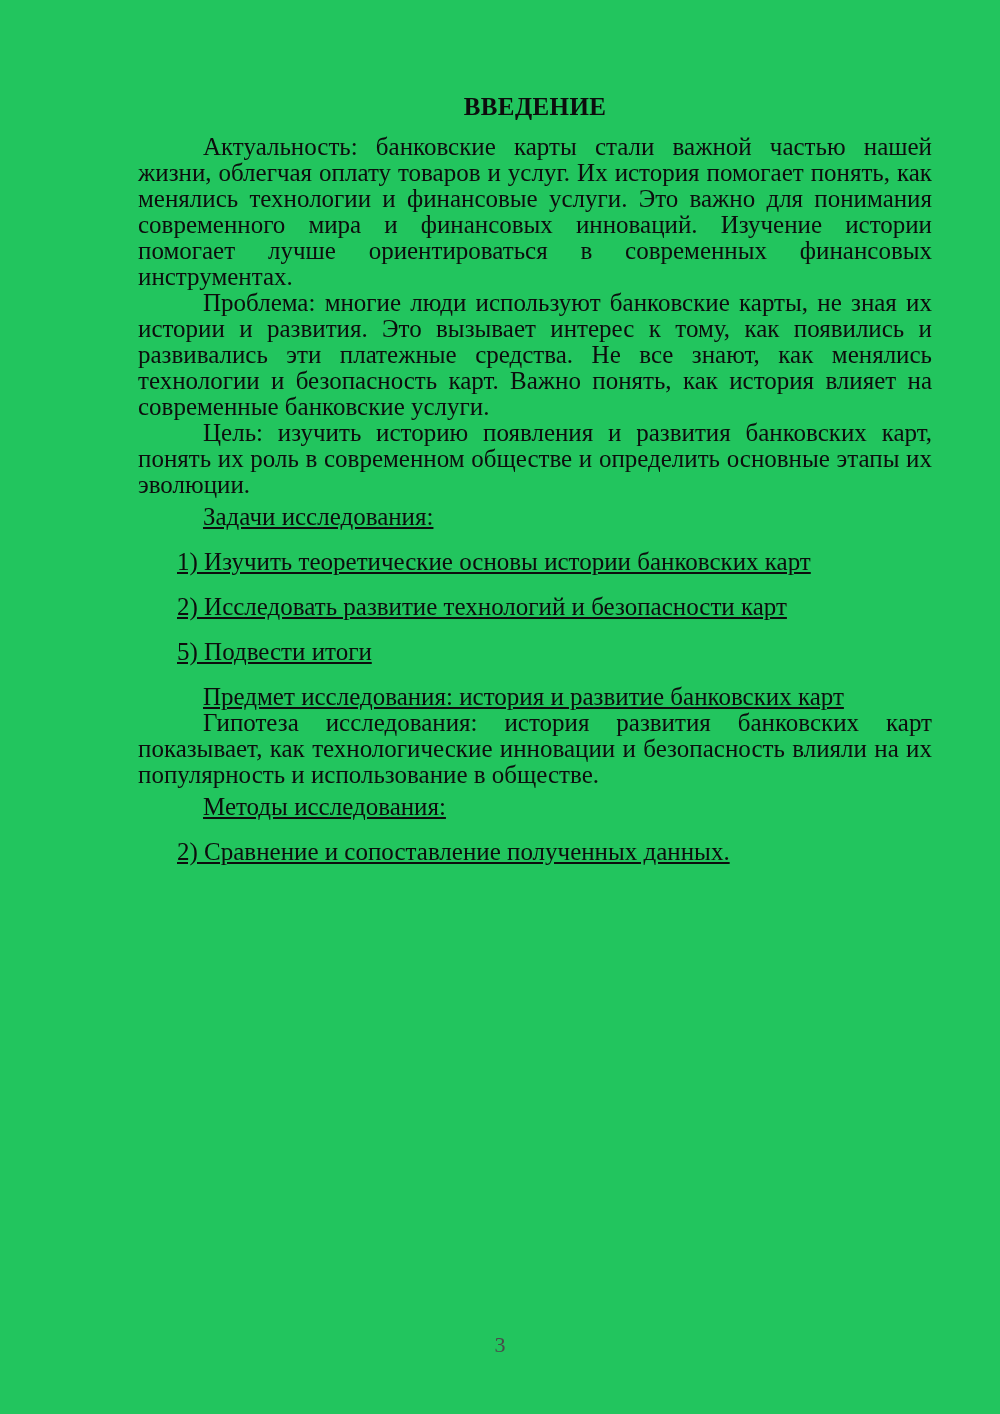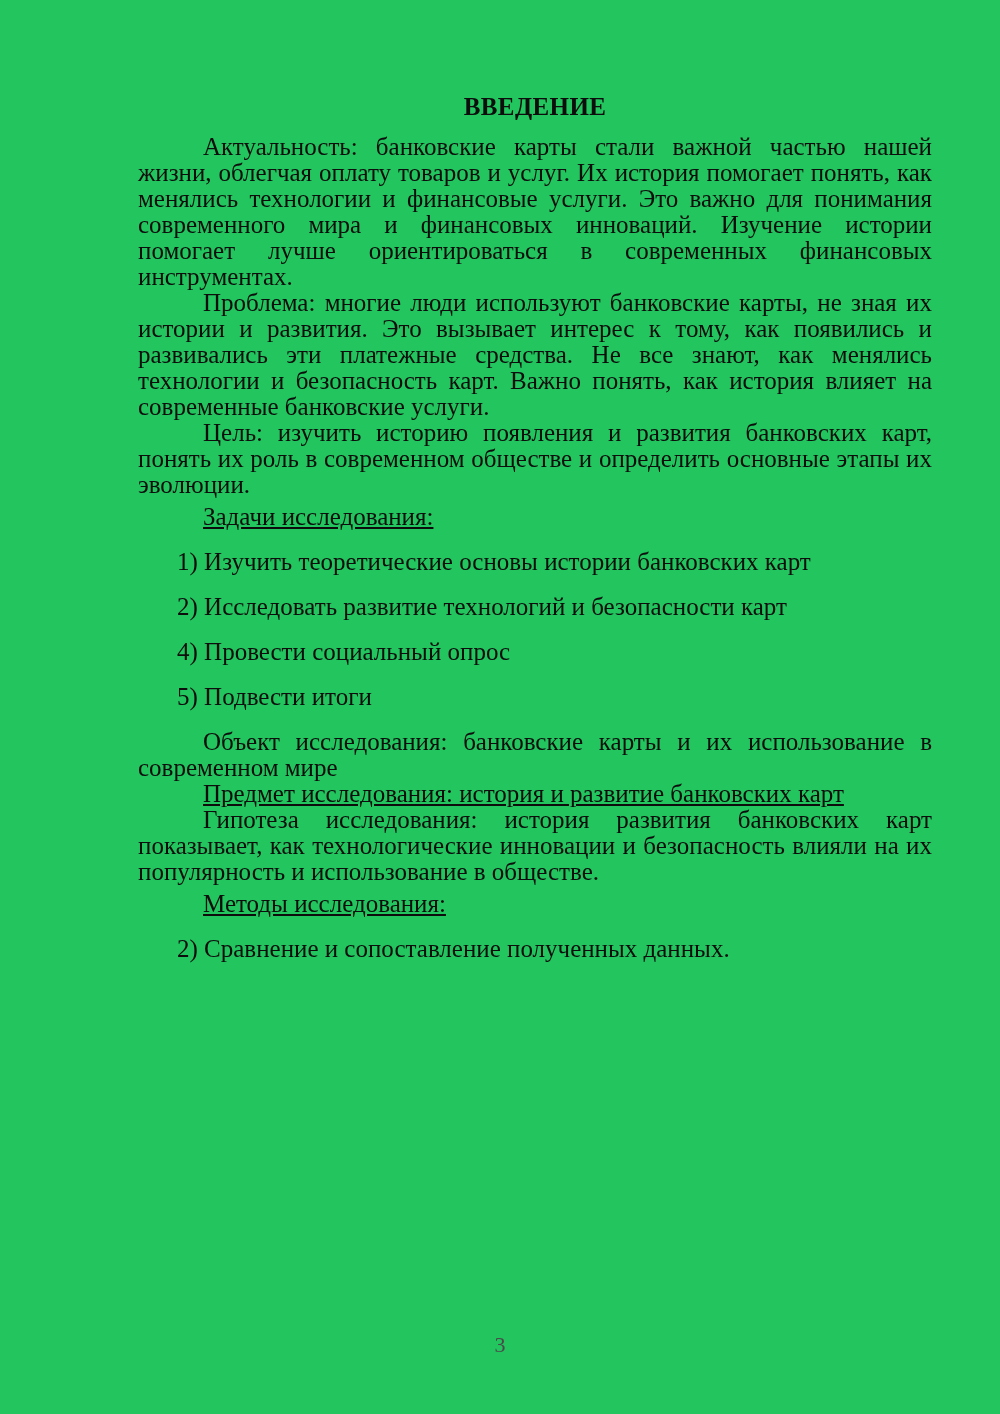--- a/index.html
+++ b/index.html
@@ -53,20 +53,21 @@
 
   .para.no-justify {
     text-align: left;
     text-decoration: underline;
   }
 
   .list {
     list-style: none;
     margin: 9px 0 0 0;
     padding: 0;
+    text-decoration: underline;
   }
 
   .list-item {
     font-size: 25px;
     line-height: 45px;
     text-align: left;
     padding-left: 39px;
     margin: 0;
   }
 
@@ -99,27 +100,25 @@
 
     <p class="para lastline-left">Цель: изучить историю появления и развития банковских карт, понять их роль в современном обществе и определить основные этапы их эволюции.</p>
 
     <div class="block-gap-sm"></div>
 
     <p class="para no-justify">Задачи исследования:</p>
 
     <ul class="list">
       <li class="list-item">1) Изучить теоретические основы истории банковских карт</li>
       <li class="list-item">2) Исследовать развитие технологий и безопасности карт</li>
-      <li class="list-item">4) Провести социальный опрос</li>
       <li class="list-item">5) Подвести итоги</li>
     </ul>
 
     <div class="block-gap-md"></div>
 
-    <p class="para lastline-left">Объект исследования: банковские карты и их использование в современном мире</p>
 
     <p class="para no-justify">Предмет исследования: история и развитие банковских карт</p>
 
     <p class="para lastline-left">Гипотеза исследования: история развития банковских карт показывает, как технологические инновации и безопасность влияли на их популярность и использование в обществе.</p>
 
     <div class="block-gap-sm"></div>
 
     <p class="para no-justify">Методы исследования:</p>
 
     <ul class="list">

